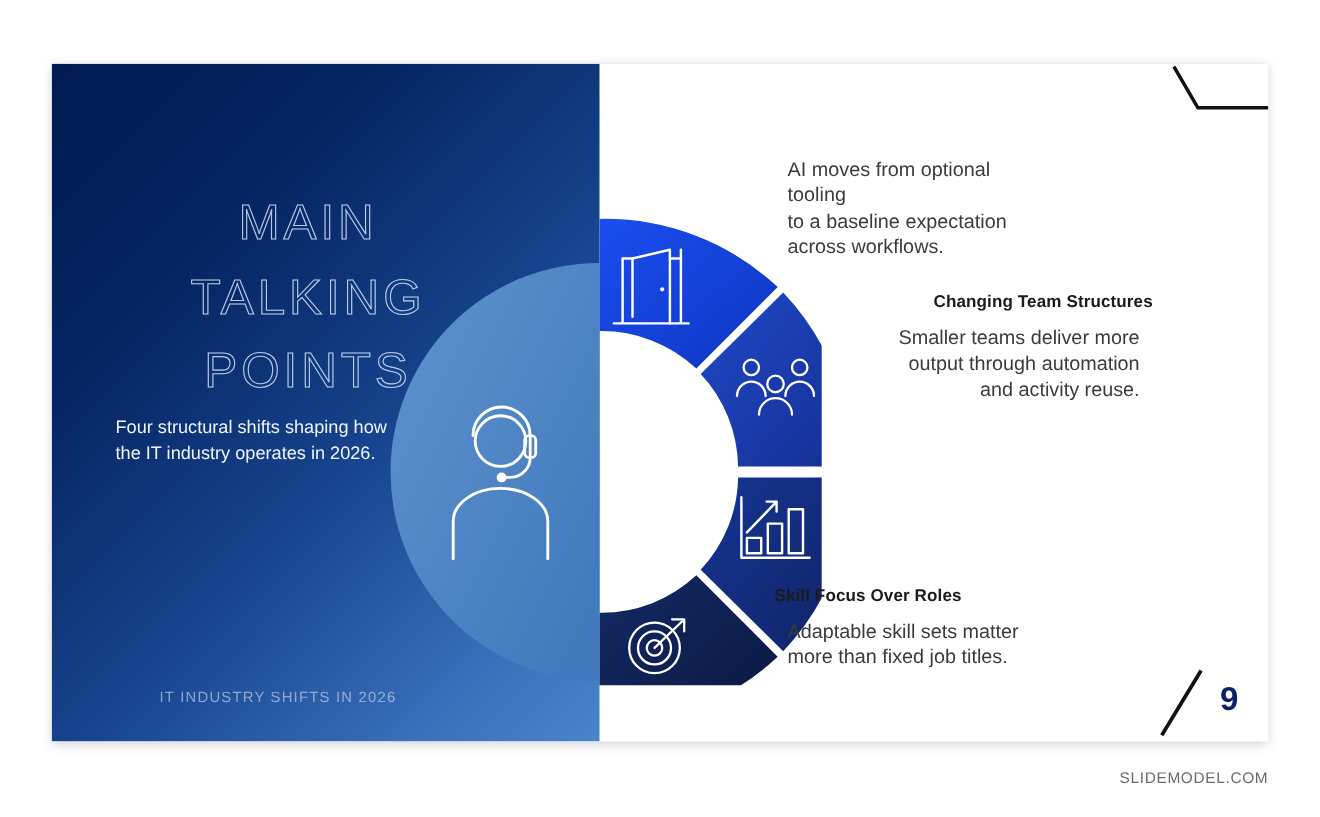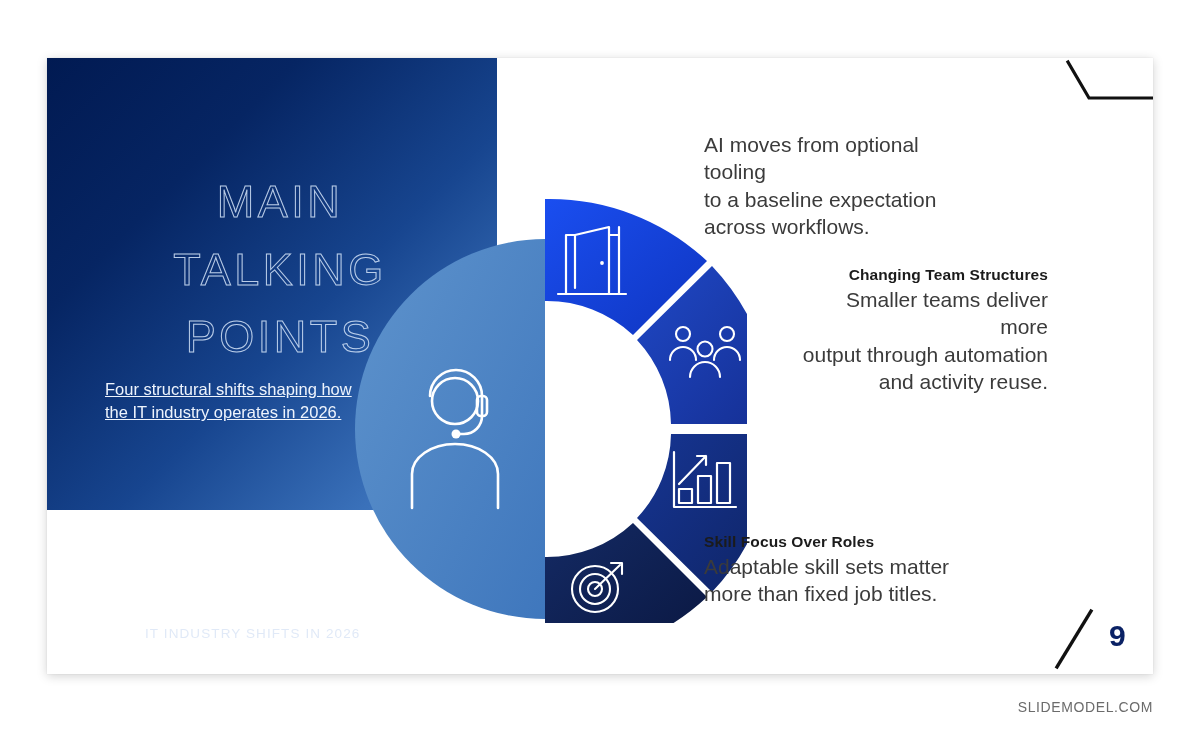--- a/index.html
+++ b/index.html
@@ -26,22 +26,23 @@
     box-shadow: 0 2px 10px rgba(0,0,0,0.18), 0 0 1px rgba(0,0,0,0.12);
     overflow: hidden;
   }
 
   
   #left-panel {
     position: absolute;
     left: 0;
     top: 0;
     width: 450px;
-    height: 452px;
+    height: 616px;
     background: linear-gradient(135deg, #011a52 0%, #062563 28%, #17458f 58%, #3a71ba 85%, #4a84c9 100%);
+    padding-left: 48px;
   }
 
   #slide-title {
     position: absolute;
     left: 58px;
     top: 110px;
     width: 350px;
     text-align: center;
     font-size: 45px;
     line-height: 1.50;
@@ -54,21 +55,20 @@
   }
 
   #slide-subtitle {
     position: absolute;
     left: 58px;
     top: 320px;
     width: 270px;
     font-size: 16.5px;
     line-height: 1.42;
     color: #eef4fd;
-    text-decoration: underline;
   }
 
   #panel-footer-label {
     position: absolute;
     left: 58px;
     top: 568px;
     font-size: 13.5px;
     letter-spacing: 1.1px;
     color: rgba(205,220,242,0.62);
     margin-left: 40px;
@@ -95,24 +95,24 @@
   
   .info-block { position: absolute; }
   .info-title {
     font-size: 15.5px;
     font-weight: bold;
     color: #1b1b1b;
     margin: 0 0 2px 0;
     letter-spacing: 0.1px;
   }
   .info-body {
-    font-size: 21px;
+    font-size: 18px;
     line-height: 1.30;
     color: #3b3b3b;
-    margin: 0;
+    margin: 12px;
     white-space: pre-line;
   }
   #block-0 { left: 657px; top: 73px;  width: 250px; }
   #block-1 { left: 751px; top: 208px; width: 250px; text-align: right; }
   #block-2 { left: 751px; top: 343px; width: 262px; }
   #block-3 { left: 657px; top: 475px; width: 250px; }
 
   
   #page-slash {
     position: absolute;

